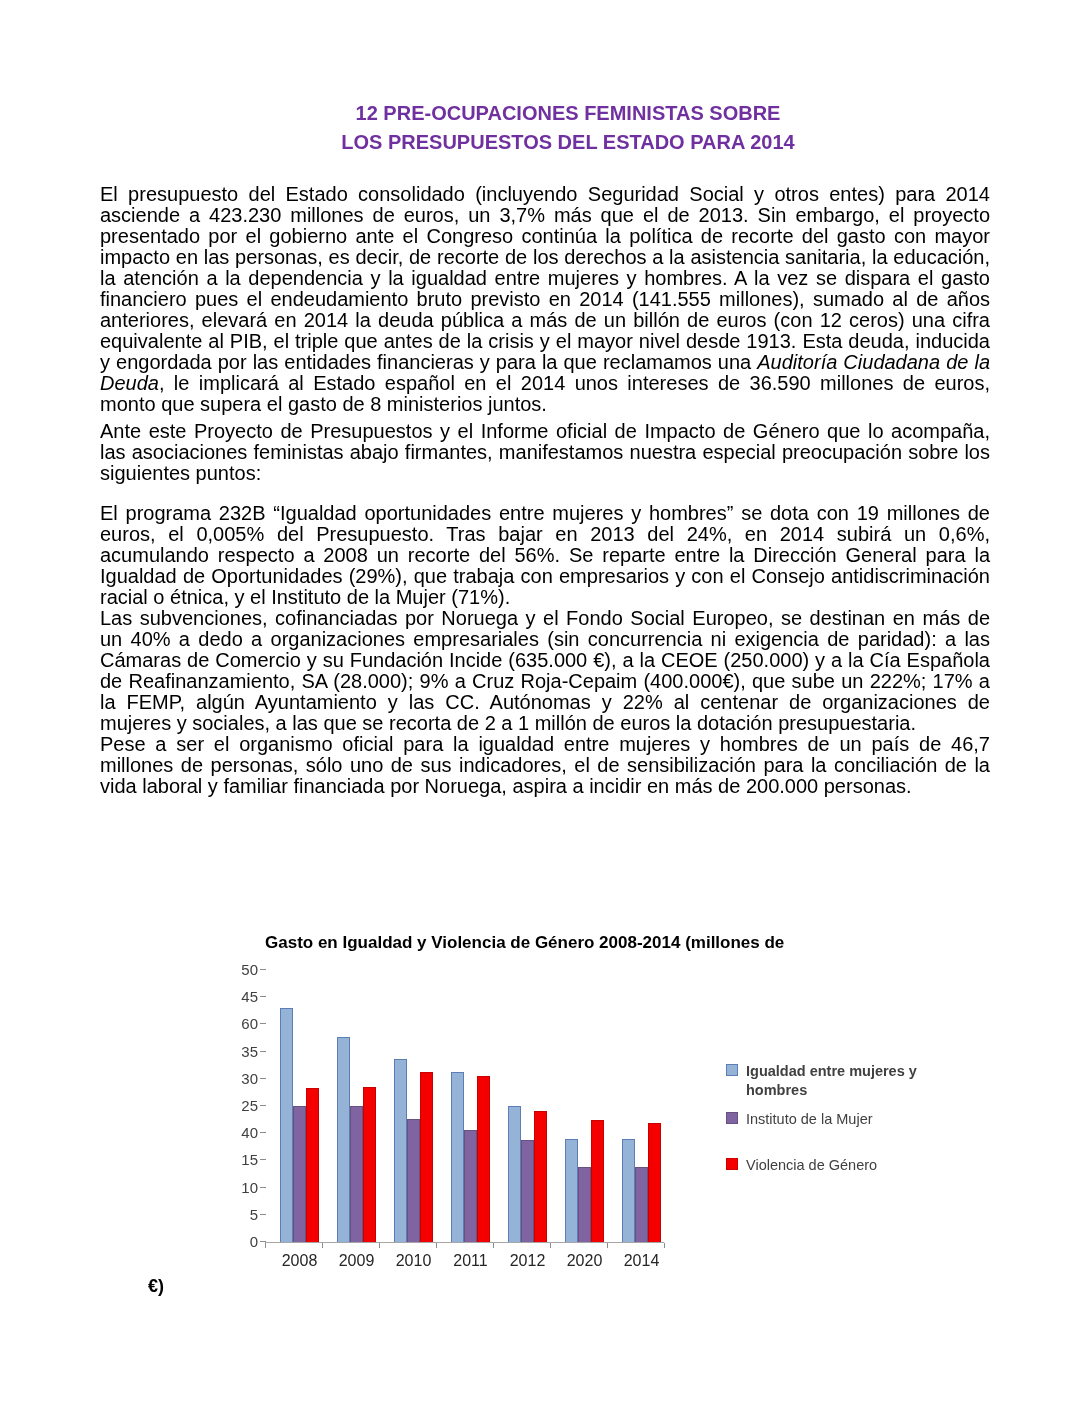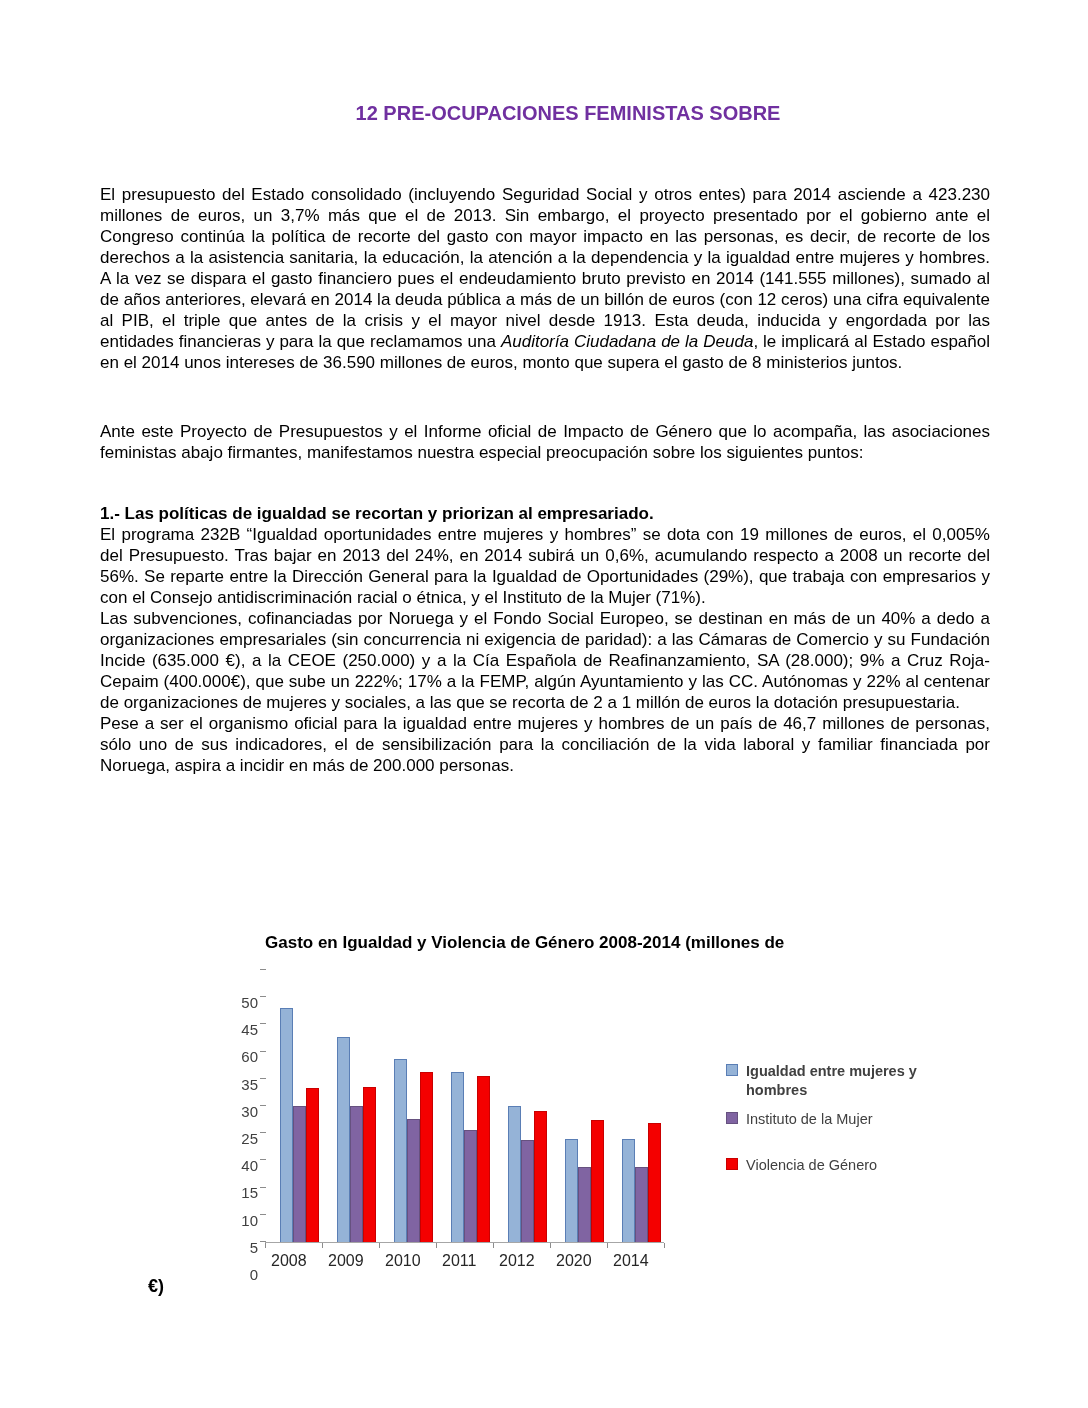--- a/index.html
+++ b/index.html
@@ -11,51 +11,51 @@
     color: #000;
     overflow: hidden;
   }
   .doc-title {
     position: absolute; top: 99px; left: 0; width: 100%;
     text-align: center; font-weight: bold; font-size: 20px; line-height: 29px;
     color: #7030A0;
     padding-left: 48px;
   }
   .body-text {
-    font-size: 17px; line-height: 21px; text-align: justify; color: #000;
+    font-size: 20px; line-height: 21px; text-align: justify; color: #000;
   }
   .para1 { position: absolute; top: 184px; left: 100px; width: 890px; }
   .para2 { position: absolute; top: 421px; left: 100px; width: 890px; }
   .block3 { position: absolute; top: 503px; left: 100px; width: 890px; }
   .block3 p { margin: 0; }
   .section-heading { font-weight: bold; }
   .italic { font-style: italic; }
 
   
   .chart-title {
     position: absolute; left: 265px; top: 933px;
     font-size: 17px; font-weight: bold; color: #000;
   }
   .plot {
     position: absolute; left: 265px; top: 970px;
     width: 399px; height: 273px;
     border-bottom: 1px solid #A6A6A6;
   }
   .ytick-label {
     position: absolute; left: -47px; width: 40px; text-align: right;
-    font-size: 15px; line-height: 18px; color: #404040; margin-top: 33px;
+    font-size: 15px; line-height: 18px; color: #404040;
   }
   .ytick-mark {
     position: absolute; left: -5px; width: 6px; height: 1px; background: #8C8C8C;
   }
   .xtick-mark {
     position: absolute; top: 273px; width: 1px; height: 5px; background: #8C8C8C;
   }
   .xlabel {
-    position: absolute; top: 282px; text-align: left;
+    position: absolute; top: 282px; text-align: center;
     font-size: 16px; color: #262626;
   }
   .bar {
     position: absolute; bottom: 0;
     border: 1px solid; border-bottom: none;
   }
   .legend {
     position: absolute; left: 726px; top: 1062px; width: 250px; height: 130px;
   }
   .legend-item {
@@ -70,28 +70,28 @@
   .chart-euro {
     position: absolute; left: 148px; top: 1276px;
     font-size: 18px; font-weight: bold; color: #000;
   }
 </style>
 </head>
 <body>
 
 <div class="doc-title">
   <div>12 PRE-OCUPACIONES FEMINISTAS SOBRE</div>
+  <div>LOS PRESUPUESTOS DEL ESTADO PARA 2014</div>
 </div>
 
 <p class="body-text para1"><span>El presupuesto del Estado consolidado (incluyendo Seguridad Social y otros entes) para 2014 asciende a 423.230 millones de euros, un 3,7% más que el de 2013. Sin embargo, el proyecto presentado por el gobierno ante el Congreso continúa la política de recorte del gasto con mayor impacto en las personas, es decir, de recorte de los derechos a la asistencia sanitaria, la educación, la atención a la dependencia y la igualdad entre mujeres y hombres. A la vez se dispara el gasto financiero  pues el endeudamiento bruto previsto en 2014 (141.555 millones), sumado al de años anteriores, elevará en 2014 la deuda pública a más de un billón de euros (con 12 ceros) una cifra equivalente al PIB, el triple que antes de la crisis y el mayor nivel desde 1913. Esta deuda, inducida y engordada por las entidades financieras y para la que reclamamos una </span><span class="italic">Auditoría Ciudadana de la Deuda</span><span>, le implicará al Estado español en el 2014 unos intereses de 36.590 millones de euros, monto que supera el gasto de 8 ministerios juntos.</span></p>
 
 <p class="body-text para2">Ante este Proyecto de Presupuestos y el Informe oficial de Impacto de Género que lo acompaña, las asociaciones feministas abajo firmantes, manifestamos nuestra especial preocupación sobre los siguientes puntos:</p>
 
 <div class="body-text block3">
-  <p class="section-heading">1.- Las políticas de igualdad se recortan y priorizan al empresariado.</p>
   <p>El programa 232B “Igualdad oportunidades entre mujeres y hombres” se dota con 19 millones de euros, el 0,005% del Presupuesto. Tras bajar en 2013 del 24%, en 2014 subirá un 0,6%, acumulando respecto a 2008 un recorte del 56%. Se reparte entre la Dirección General para la Igualdad de Oportunidades (29%), que trabaja con empresarios y con el Consejo antidiscriminación racial o étnica, y el Instituto de la Mujer (71%).</p>
   <p>Las subvenciones, cofinanciadas por Noruega y el Fondo Social Europeo, se destinan en más de un 40% a dedo a organizaciones empresariales (sin concurrencia ni exigencia de paridad): a las Cámaras de Comercio y su Fundación Incide (635.000 €), a la CEOE (250.000) y a la Cía Española de Reafinanzamiento, SA (28.000); 9% a Cruz Roja-Cepaim (400.000€), que sube un 222%; 17% a la FEMP, algún Ayuntamiento y las CC. Autónomas y 22% al centenar de organizaciones de mujeres y sociales, a las que se recorta de 2 a 1 millón de euros la dotación presupuestaria.</p>
   <p>Pese a ser el organismo oficial para la igualdad entre mujeres y hombres de un país de 46,7 millones de personas, sólo uno de sus indicadores, el de sensibilización para la conciliación de la vida laboral y familiar financiada por Noruega, aspira a incidir en más de 200.000 personas.</p>
 </div>
 
 <div class="chart-title">Gasto en Igualdad y Violencia de Género 2008-2014 (millones de</div>
 <div class="plot" id="plot">
     <div class="ytick-label" style="top: 263px;">0</div>
     <div class="ytick-mark" style="top: 271px;"></div>
     <div class="ytick-label" style="top: 235.8px;">5</div>

